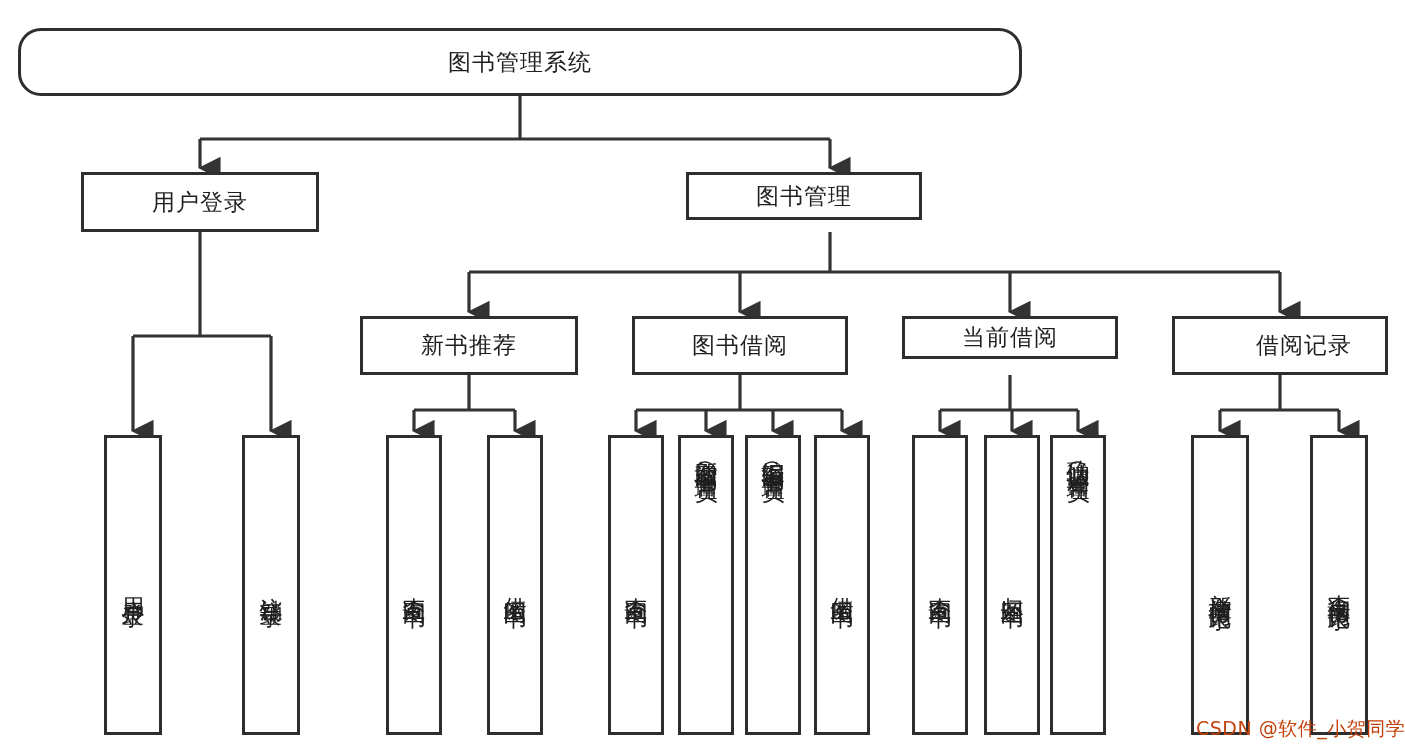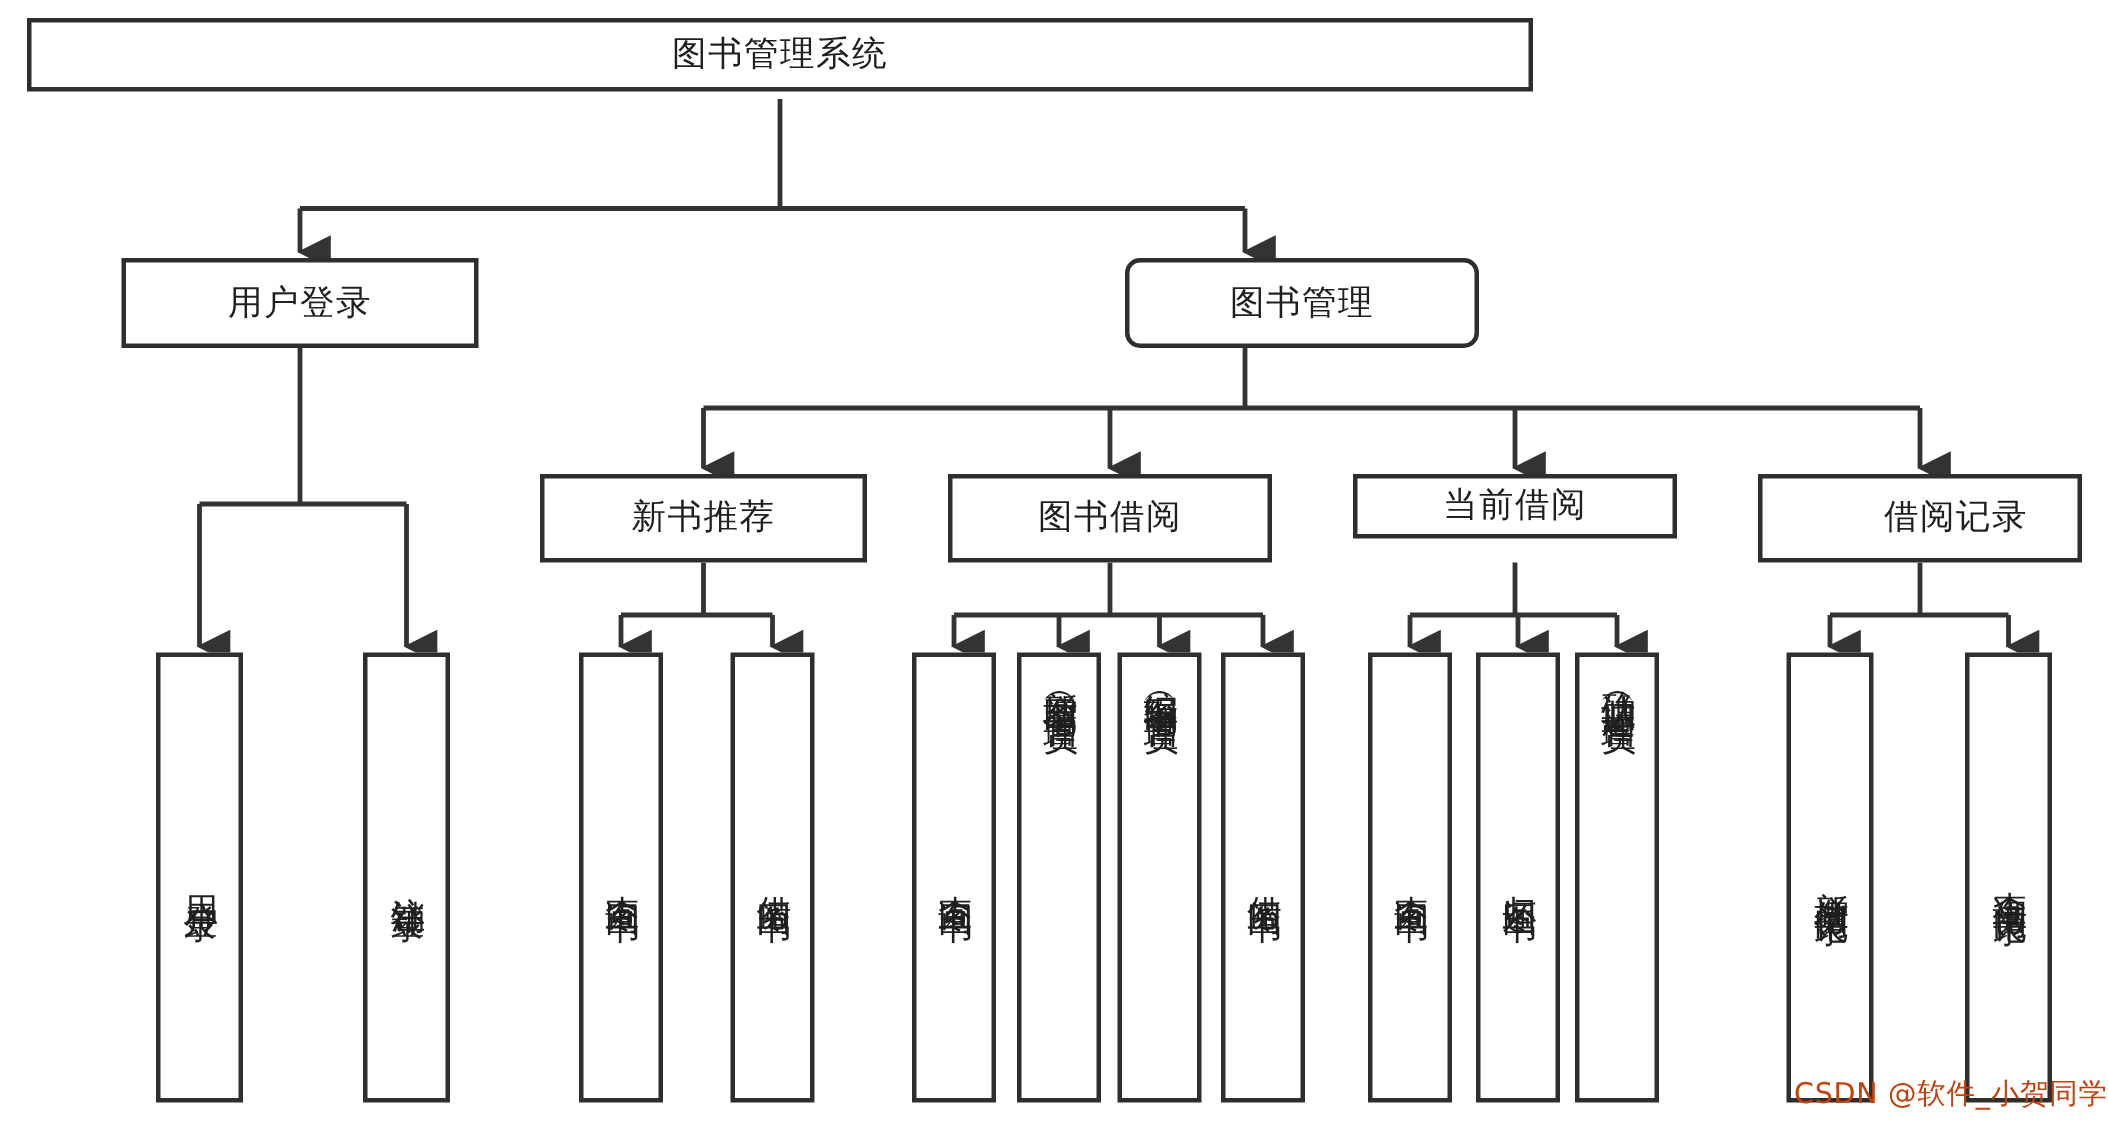--- a/index.html
+++ b/index.html
@@ -122,28 +122,28 @@
       <path d="M 1012 410 L 1012 431" marker-end="url(#arrow)"></path>
       <path d="M 1078 410 L 1078 431" marker-end="url(#arrow)"></path>
 
       <path d="M 1280 375 L 1280 410"></path>
       <path d="M 1220 410 L 1339 410"></path>
       <path d="M 1220 410 L 1220 431" marker-end="url(#arrow)"></path>
       <path d="M 1339 410 L 1339 431" marker-end="url(#arrow)"></path>
     </g>
   </svg>
 
-  <div class="node root" style="left:18px; top:12px; width:1004px; height:49px;">
+  <div class="node root" style="left:18px; top:28px; width:1004px; height:68px;border-radius:23px;">
     <span class="lbl">图书管理系统</span>
   </div>
 
   <div class="node" style="left:81px; top:172px; width:238px; height:60px;">
     <span class="lbl">用户登录</span>
   </div>
-  <div class="node" style="left:750px; top:172px; width:236px; height:60px;border-radius:10px;">
+  <div class="node" style="left:686px; top:172px; width:236px; height:48px;">
     <span class="lbl">图书管理</span>
   </div>
 
   <div class="node" style="left:632px; top:316px; width:216px; height:59px;">
     <span class="lbl">图书借阅</span>
   </div>
   <div class="node" style="left:360px; top:316px; width:218px; height:59px;">
     <span class="lbl">新书推荐</span>
   </div>
   <div class="node" style="left:902px; top:316px; width:216px; height:43px;">

